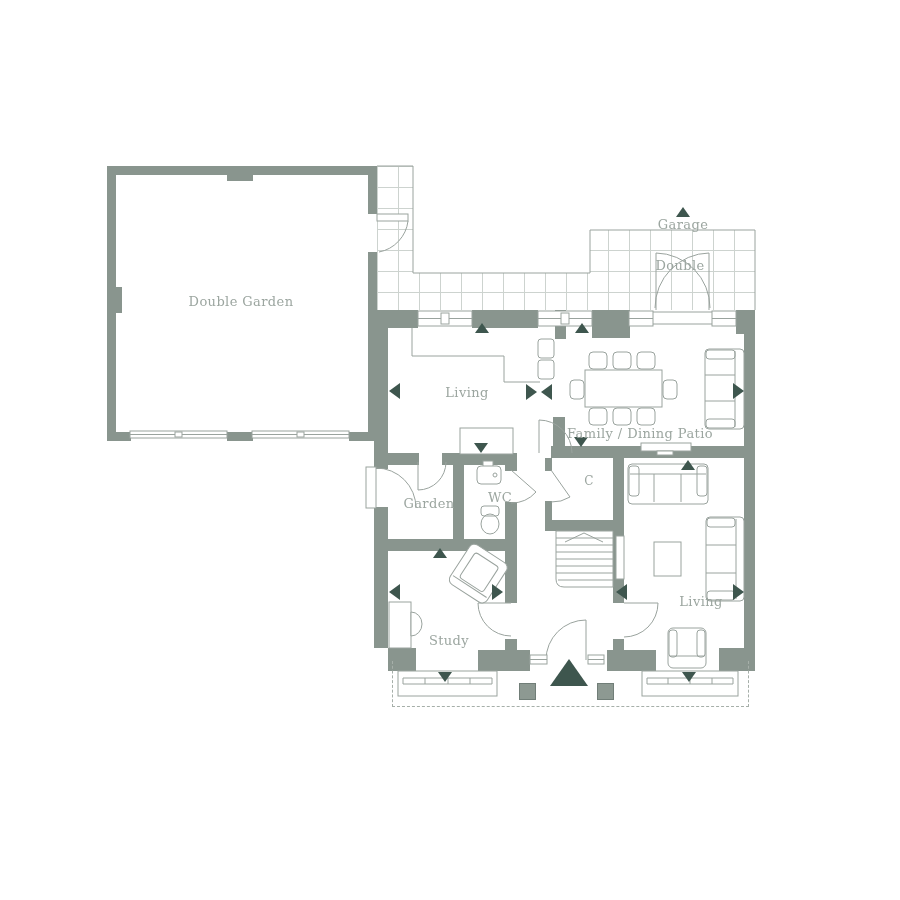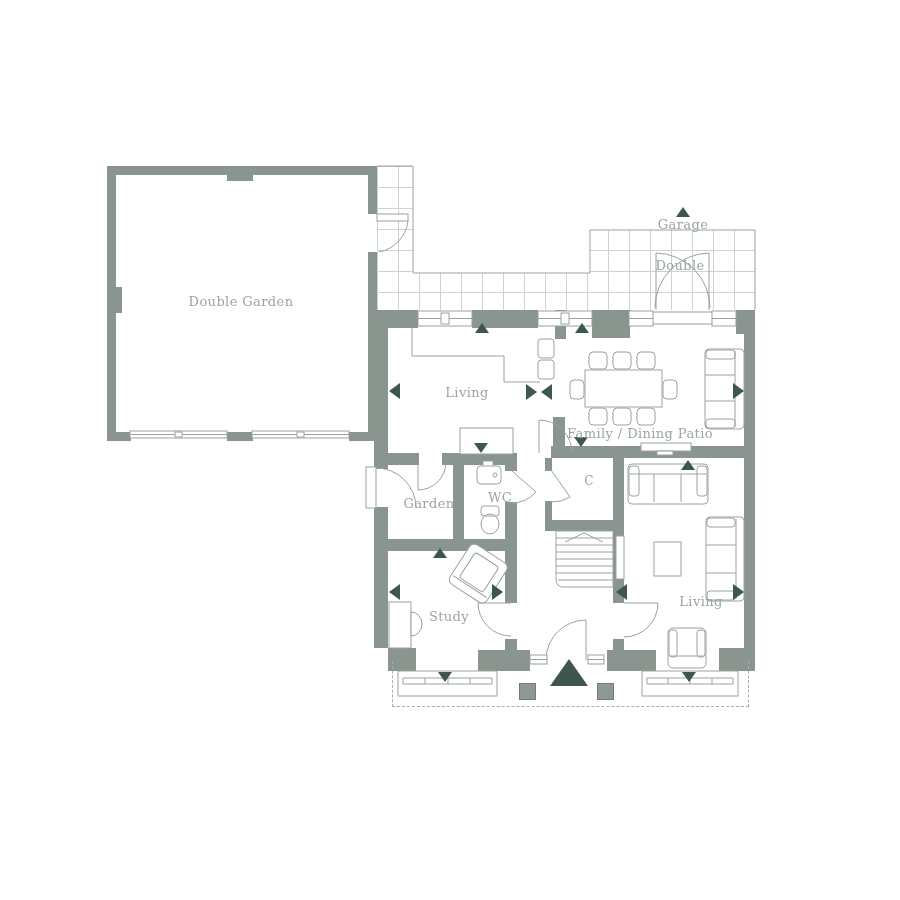--- a/index.html
+++ b/index.html
@@ -295,18 +295,18 @@
   <div class="dash" style="left:392px;top:661px;width:355px;height:45px"></div>
   <div class="porch" style="left:519px;top:683px;width:15px;height:15px"></div>
   <div class="porch" style="left:597px;top:683px;width:15px;height:15px"></div>
 
   <div class="lbl" style="left:241px;top:301px">Double Garden</div>
   <div class="lbl" style="left:467px;top:392px">Living</div>
   <div class="lbl" style="left:640px;top:433px">Family / Dining Patio</div>
   <div class="lbl" style="left:429px;top:503px">Garden</div>
   <div class="lbl" style="left:500px;top:497px">WC</div>
   <div class="lbl sm" style="left:589px;top:481px">C</div>
-  <div class="lbl" style="left:449px;top:616px">Study</div>
+  <div class="lbl" style="left:449px;top:640px">Study</div>
   <div class="lbl" style="left:701px;top:601px">Living</div>
   <div class="lbl" style="left:683px;top:224px">Garage</div>
   <div class="lbl" style="left:680px;top:265px">Double</div>
 
 </div>
 
 </body></html>

